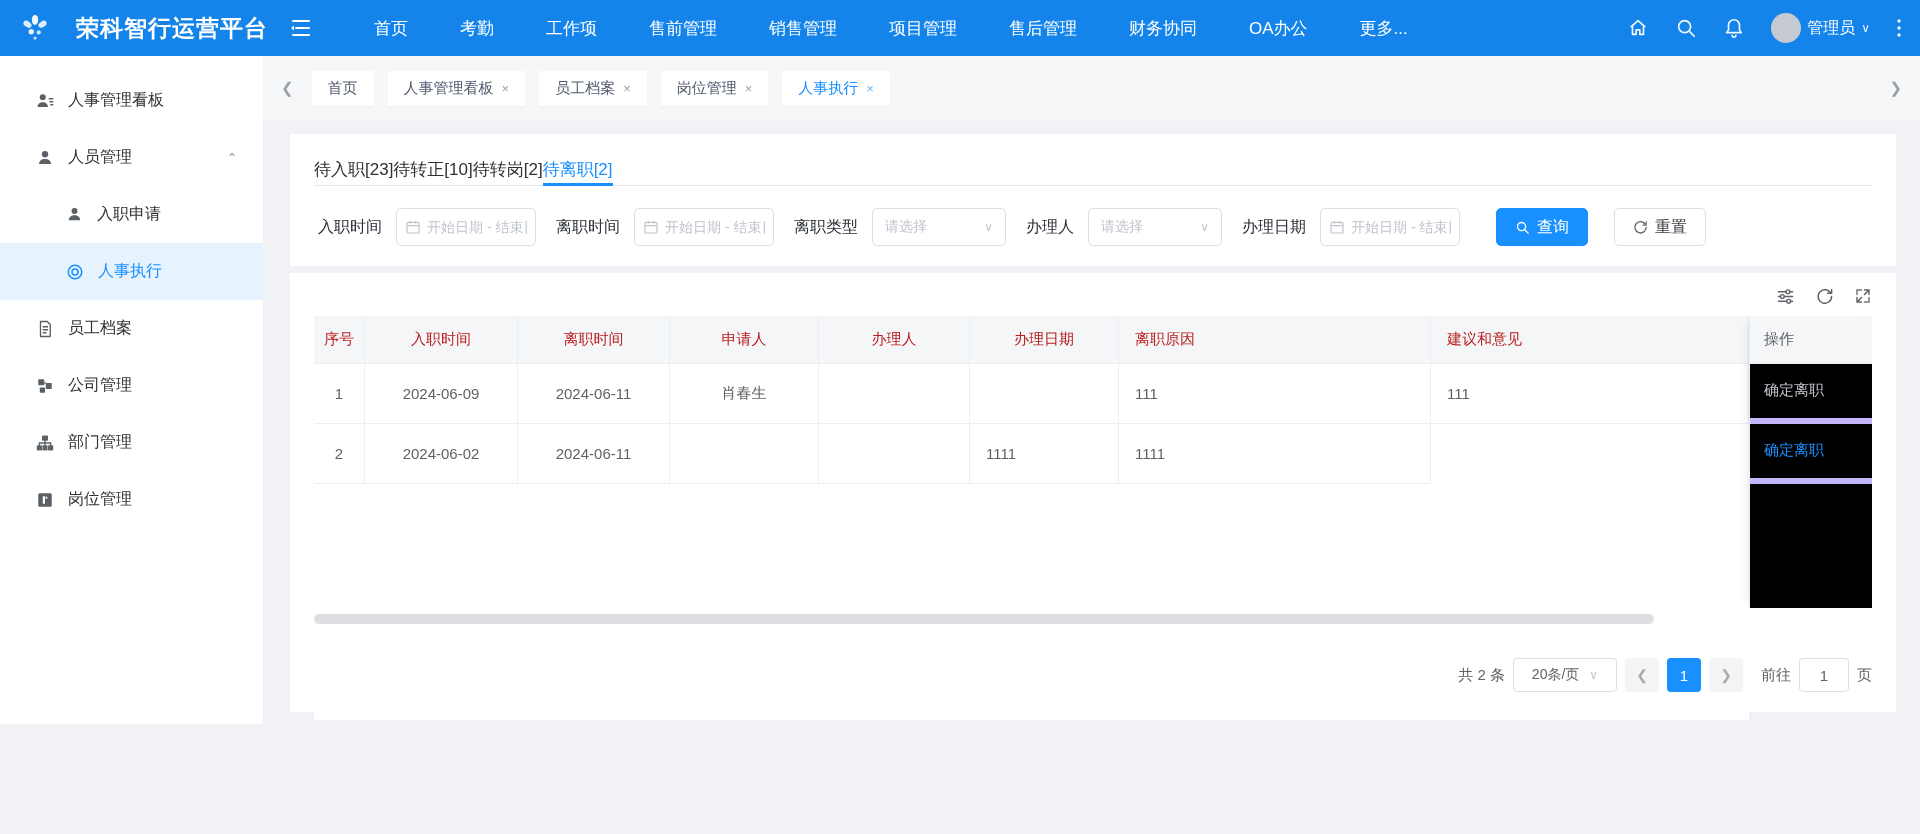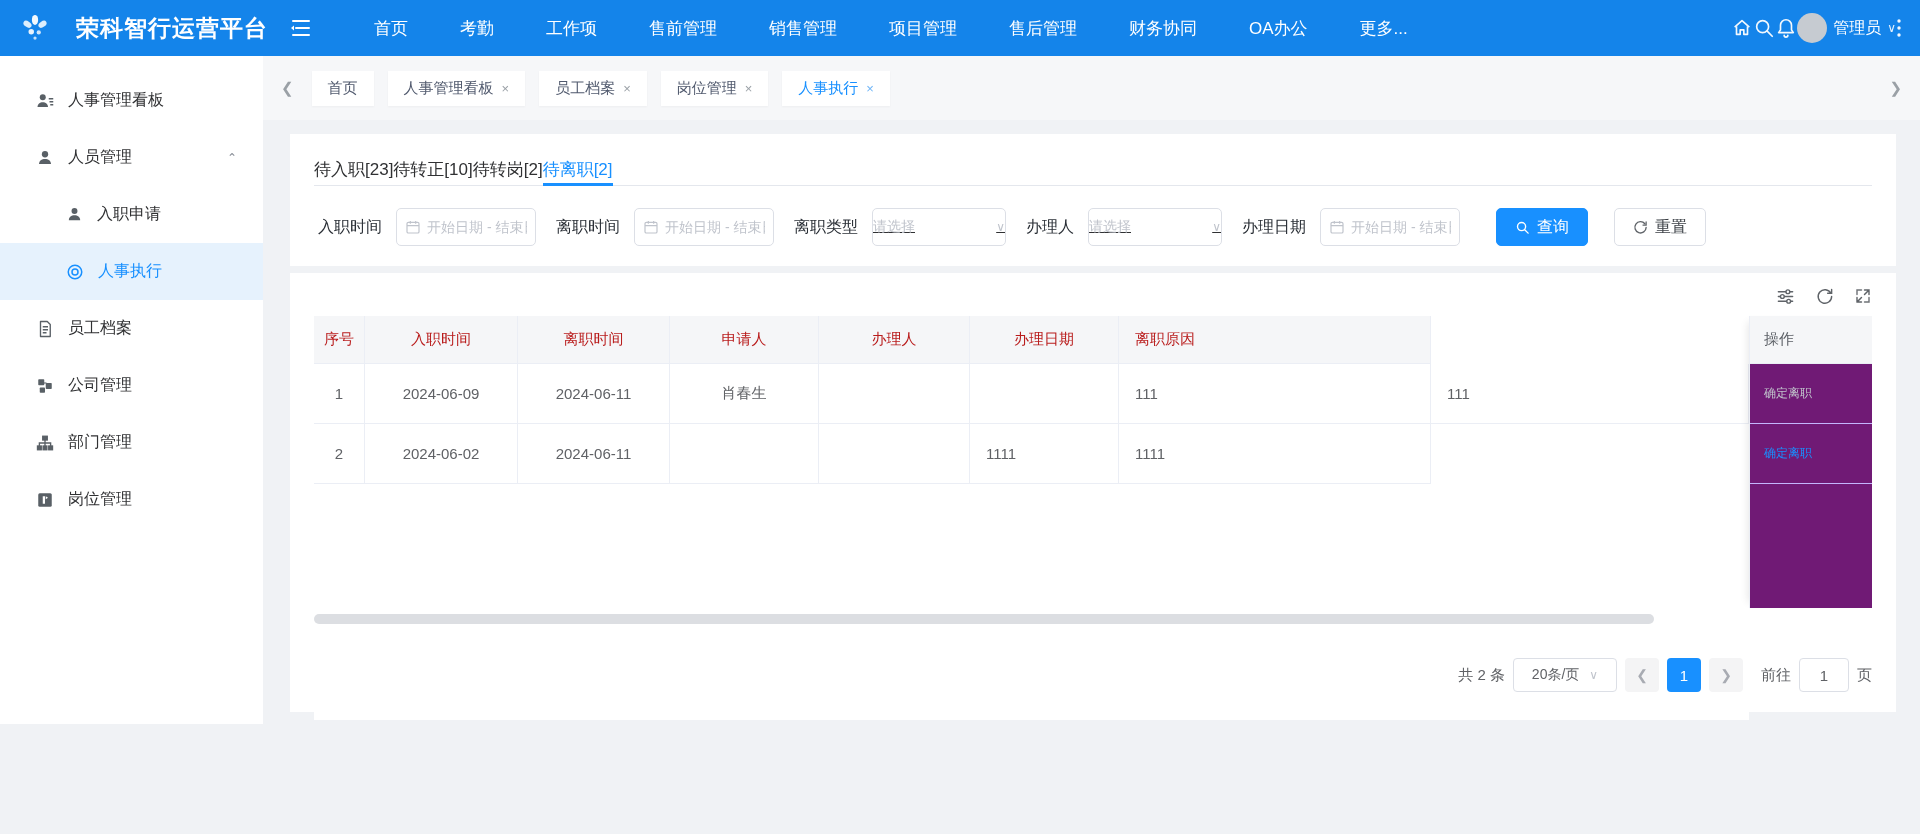--- a/index.html
+++ b/index.html
@@ -7,21 +7,21 @@
     font-family:"Liberation Sans","DejaVu Sans",sans-serif; color:#303133; }
   svg { display:block; }
 
   
   .topbar { height:56px; background:#1484ea; display:flex; align-items:center; color:#fff; padding:0 18px 0 20px; }
   .brand { display:flex; align-items:center; gap:26px; }
   .brand-title { font-size:23px; font-weight:bold; letter-spacing:1px; white-space:nowrap; }
   .hamburger { margin-left:22px; cursor:pointer; }
   .topnav { display:flex; align-items:center; gap:52px; margin-left:62px; }
   .topnav-item { font-size:17px; font-weight:500; white-space:nowrap; cursor:pointer; }
-  .topbar-right { margin-left:auto; display:flex; align-items:center; }
+  .topbar-right { margin-left:auto; display:flex; align-items:center; gap:26px; }
   .tb-icon { cursor:pointer; opacity:.95; }
   .avatar-wrap { display:flex; align-items:center; gap:6px; cursor:pointer; }
   .avatar { width:30px; height:30px; border-radius:50%; background:#c6cbd1; }
   .avatar-name { font-size:16px; }
   .caret { font-size:12px; opacity:.9; }
 
   
   .shell { display:flex; height:668px; }
   .sidebar { width:263px; background:#fff; padding-top:16px; flex:none; }
   .side-item { height:57px; display:flex; align-items:center; gap:14px; padding-left:36px; font-size:16px; color:#303133; cursor:pointer; position:relative; }
@@ -50,44 +50,44 @@
   .tab.active { color:#1890ff; }
   .tab.active:after { content:""; position:absolute; left:0; right:0; bottom:-1px; height:3px; background:#1890ff; }
 
   
   .filters { display:flex; align-items:center; margin-top:22px; gap:14px; }
   .f-label { font-size:16px; color:#2a2f36; white-space:nowrap; margin-left:6px; }
   .f-label:first-child { margin-left:4px; }
   .date-box { width:140px; height:38px; border:1px solid #dcdfe6; border-radius:5px; display:flex; align-items:center; padding:0 8px; gap:6px; color:#c0c4cc; overflow:hidden; background:#fff; }
   .date-box input { border:0; outline:0; width:100%; font-size:14px; font-family:inherit; color:#606266; background:transparent; }
   .date-box input::placeholder { color:#c0c4cc; }
-  .sel-box { width:134px; height:38px; border:1px solid #dcdfe6; border-radius:5px; display:flex; align-items:center; justify-content:space-between; padding:0 0; background:#fff; cursor:pointer;text-decoration:underline; }
+  .sel-box { width:134px; height:38px; border:1px solid #dcdfe6; border-radius:5px; display:flex; align-items:center; justify-content:space-between; padding:0 12px; background:#fff; cursor:pointer; }
   .sel-text { font-size:14px; color:#c0c4cc; }
   .sel-caret { color:#c0c4cc; font-size:12px; }
   .btn { height:38px; border-radius:5px; display:flex; align-items:center; gap:7px; padding:0 18px; font-size:16px; cursor:pointer; white-space:nowrap; }
   .btn-primary { background:#1890ff; color:#fff; border:1px solid #1890ff; margin-left:22px; }
   .btn-plain { background:#fff; color:#3c4046; border:1px solid #dcdfe6; margin-left:12px; }
 
   .divider-band { height:9px; background:#f0f2f5; margin:20px -24px 0 -24px; }
 
   .table-tools { display:flex; justify-content:flex-end; align-items:center; gap:20px; margin-top:14px; color:#5f6368; }
   .tool { cursor:pointer; }
 
   
   .table-wrap { display:flex; margin-top:10px; min-height:0; }
   .tbl-main { flex:1; min-width:0; }
-  .tbl-op { width:123px; border-left:1px solid #ebeef5; box-shadow:-7px 0 8px -6px rgba(0,0,0,.10); background:#701a75; flex:none; }
+  .tbl-op { width:123px; border-left:1px solid #ebeef5; box-shadow:-7px 0 8px -6px rgba(0,0,0,.10); background:#000000; flex:none; }
   .trow { display:grid; grid-template-columns:51px 153px 152px 149px 151px 149px 312px 1fr; }
   .th, .td { border-bottom:1px solid #ebeef5; border-right:1px solid #ebeef5; display:flex; align-items:center; font-size:15px; }
   .th { height:48px; background:#f5f6f8; color:#b91c1c; }
   .td { height:60px; color:#606266; background:#fff; }
   .c-center { justify-content:center; }
   .c-left { padding-left:16px; }
   .op-th { height:48px; background:#f5f6f8; color:#5c6066; border-bottom:1px solid #ebeef5; display:flex; align-items:center; padding-left:14px; font-size:15px; }
-  .op-td { height:60px; border-bottom:1px solid #c4b5fd; display:flex; align-items:center; padding-left:14px; font-size:12px; }
+  .op-td { height:60px; border-bottom:6px solid #c4b5fd; display:flex; align-items:center; padding-left:14px; font-size:15px; }
   .op-link { color:#1890ff; cursor:pointer; }
   .op-link.disabled { color:#c0c4cc; cursor:default; }
   .tbl-empty { height:236px; background:#fff; }
 
   .hscroll { margin-top:6px; height:10px; position:relative; }
   .hscroll-thumb { position:absolute; left:0; top:0; height:10px; width:86%; background:#dcdee2; border-radius:5px; cursor:grab; }
 
   
   .pager { display:flex; justify-content:flex-end; align-items:center; margin-top:37px; gap:8px; color:#606266; font-size:15px; }
   .pg-size { width:104px; height:34px; border:1px solid #dcdfe6; border-radius:4px; display:flex; align-items:center; justify-content:center; gap:10px; color:#606266; font-size:14px; cursor:pointer; background:#fff; }
@@ -380,20 +380,21 @@
       <div class="table-wrap">
         <div class="tbl-main">
           <div class="trow">
             <div class="th c-center">序号</div>
             <div class="th c-center">入职时间</div>
             <div class="th c-center">离职时间</div>
             <div class="th c-center">申请人</div>
             <div class="th c-center">办理人</div>
             <div class="th c-center">办理日期</div>
             <div class="th c-left">离职原因</div>
+            <div class="th c-left">建议和意见</div>
           </div>
           <div class="trow">
             <div class="td c-center">1</div>
             <div class="td c-center">2024-06-09</div>
             <div class="td c-center">2024-06-11</div>
             <div class="td c-center">肖春生</div>
             <div class="td c-center"></div>
             <div class="td c-center"></div>
             <div class="td c-left">111</div>
             <div class="td c-left">111</div>

